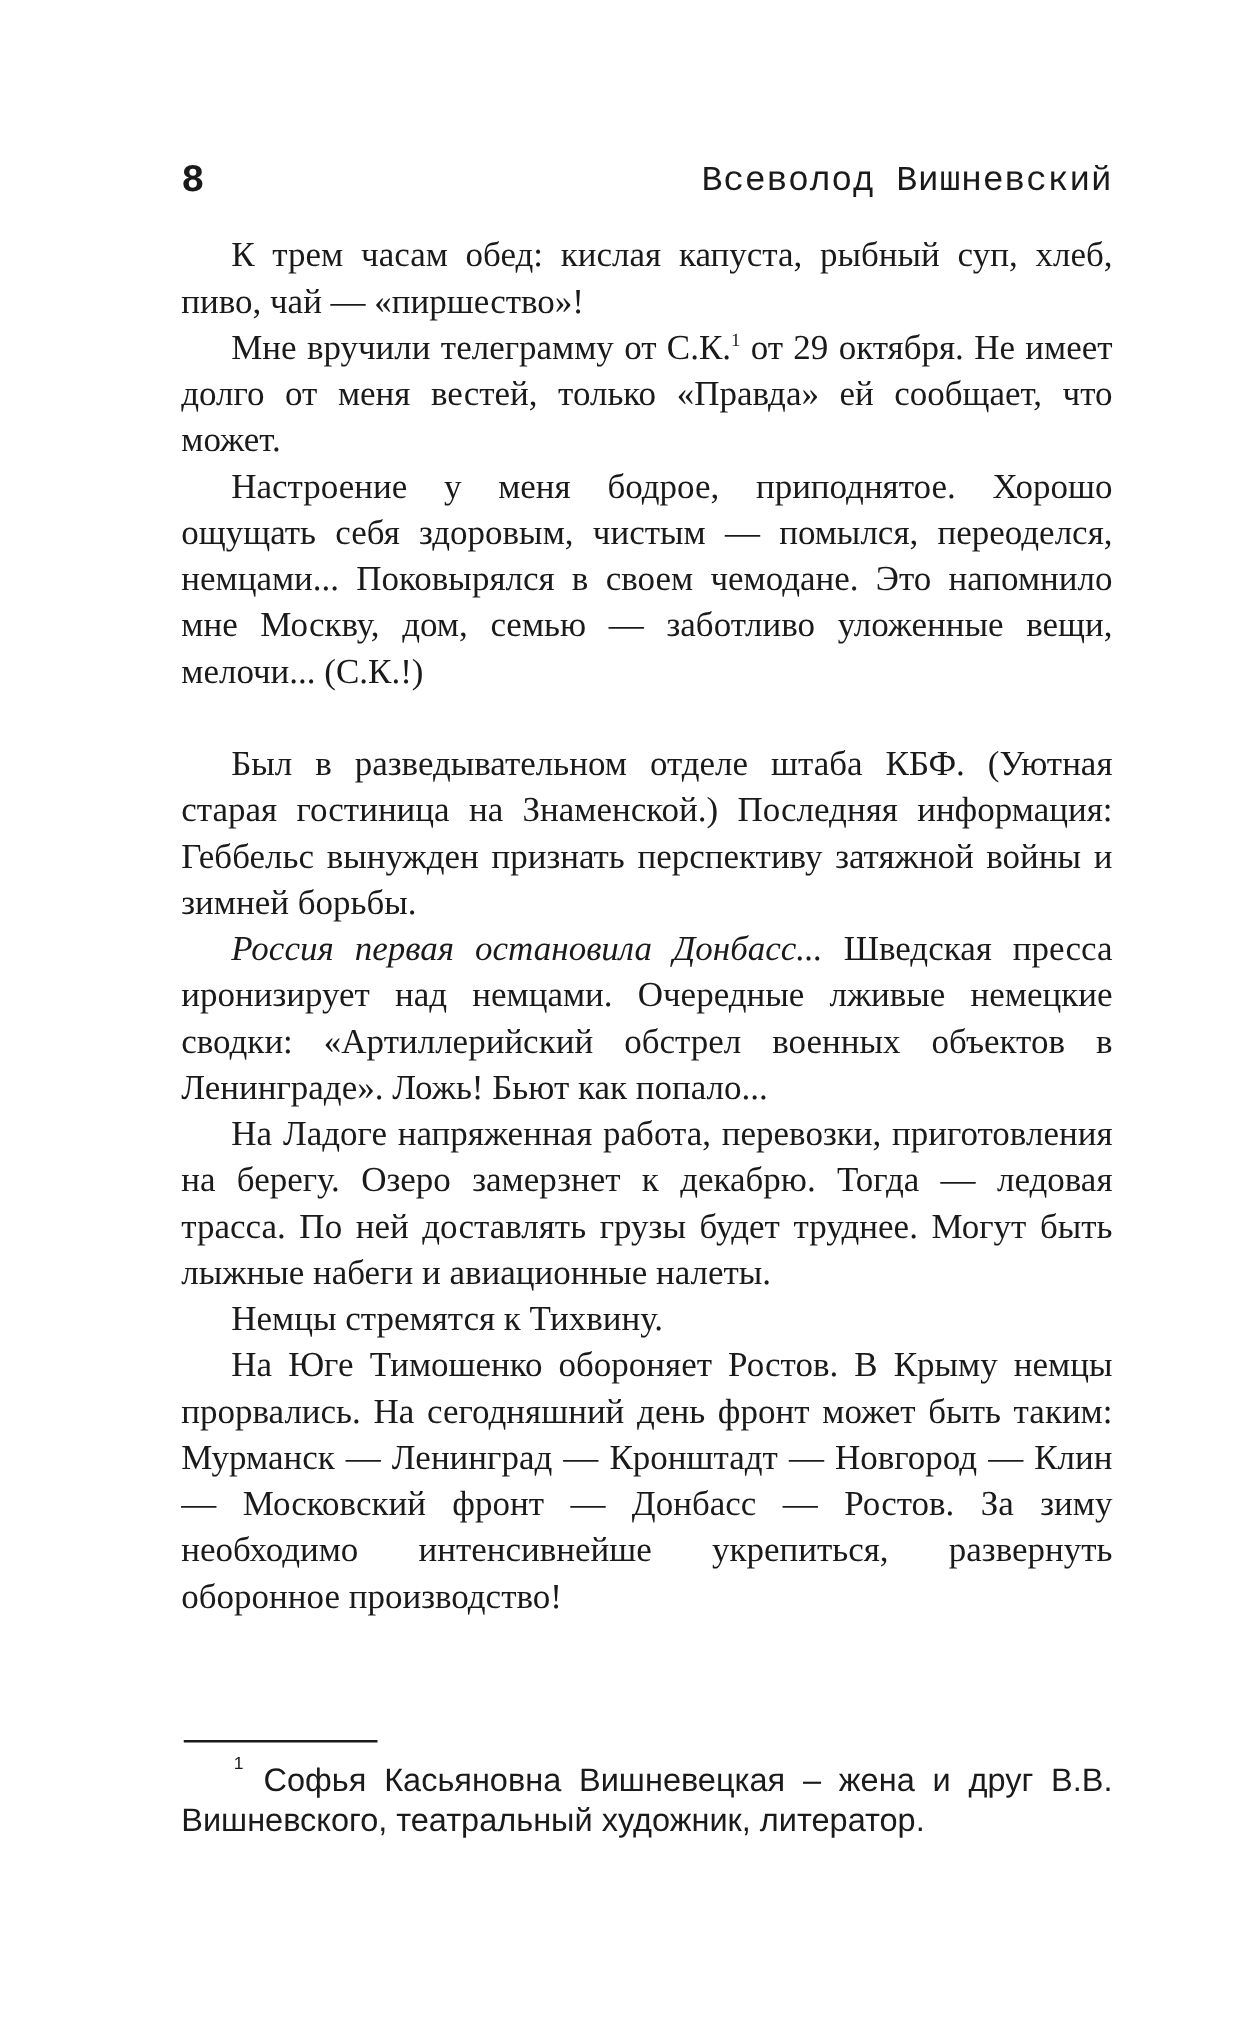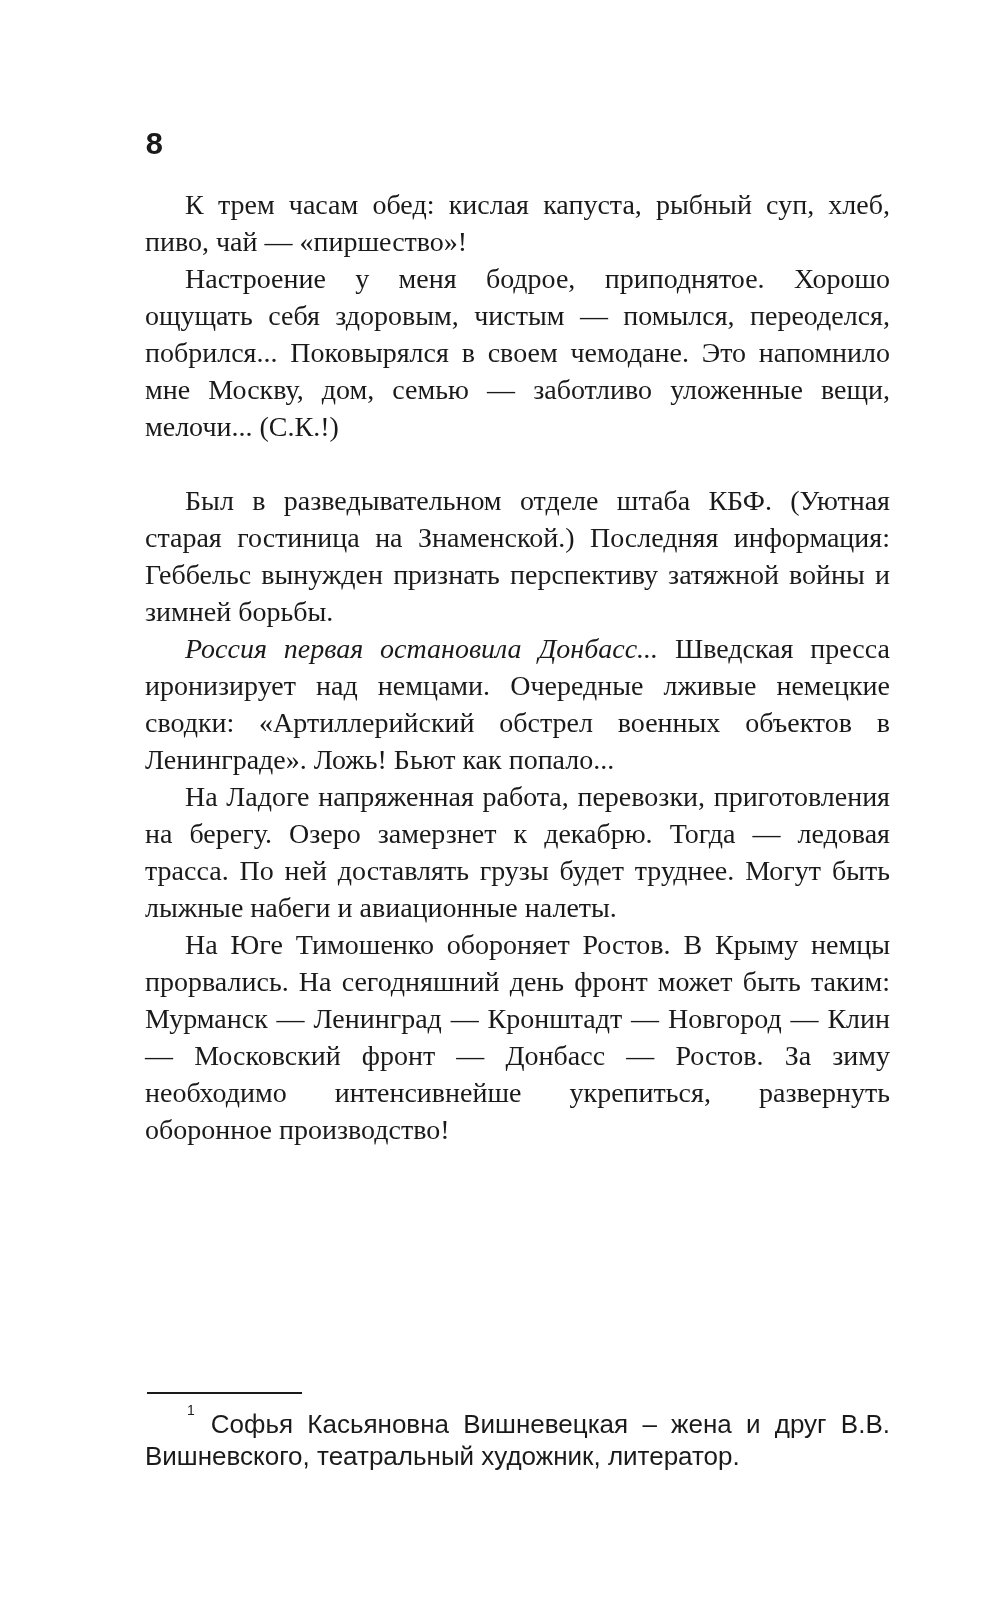--- a/index.html
+++ b/index.html
@@ -95,28 +95,31 @@
     margin-right: 16px;
   }
 </style>
 </head>
 <body>
 
 <div class="page">
 
   <header class="page-header">
     <span class="page-number">8</span>
+    <span class="running-title">Всеволод Вишневский</span>
   </header>
 
   <main class="body-text" id="paragraphs">
       <p><span>К трем часам обед: кислая капуста, рыбный суп, хлеб, пиво, чай — «пиршество»!</span></p>
-      <p><span>Настроение у меня бодрое, приподнятое. Хорошо ощущать себя здоровым, чистым — помылся, переоделся, побрился... Поковырялся в своем чемодане. Это напомнило мне Москву, дом, семью — заботливо уложенные вещи, мелочи... (С.К.!)</span></p>
+      <p><span>Мне вручили телеграмму от С.К.</span><sup class="footnote-ref">1</sup><span> от 29 октября. Не имеет долго от меня вестей, только «Правда» ей сообщает, что может.</span></p>
+      <p><span>Настроение у меня бодрое, приподнятое. Хорошо ощущать себя здоровым, чистым — помылся, переоделся, немцами... Поковырялся в своем чемодане. Это напомнило мне Москву, дом, семью — заботливо уложенные вещи, мелочи... (С.К.!)</span></p>
       <p class="gap-before"><span>Был в разведывательном отделе штаба КБФ. (Уютная старая гостиница на Знаменской.) Последняя информация: Геббельс вынужден признать перспективу затяжной войны и зимней борьбы.</span></p>
       <p><em>Россия первая остановила Донбасс...</em><span> Шведская пресса иронизирует над немцами. Очередные лживые немецкие сводки: «Артиллерийский обстрел военных объектов в Ленинграде». Ложь! Бьют как попало...</span></p>
       <p><span>На Ладоге напряженная работа, перевозки, приготовления на берегу. Озеро замерзнет к декабрю. Тогда — ледовая трасса. По ней доставлять грузы будет труднее. Могут быть лыжные набеги и авиационные налеты.</span></p>
+      <p><span>Немцы стремятся к Тихвину.</span></p>
       <p><span>На Юге Тимошенко обороняет Ростов. В Крыму немцы прорвались. На сегодняшний день фронт может быть таким: Мурманск — Ленинград — Кронштадт — Новгород — Клин — Московский фронт — Донбасс — Ростов. За зиму необходимо интенсивнейше укрепиться, развернуть оборонное производство!</span></p>
     </main>
 
   <div class="footnote">
     <div class="footnote-rule"></div>
     <p class="footnote-text"><sup class="fn-marker">1</sup><span>Софья Касьяновна Вишневецкая – жена и друг В.В. Вишневского, театральный художник, литератор.</span></p>
   </div>
 
 </div>
 

